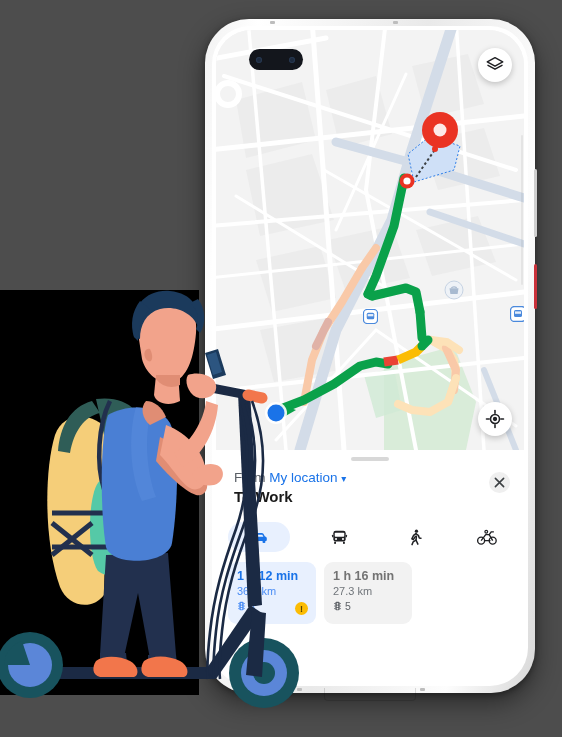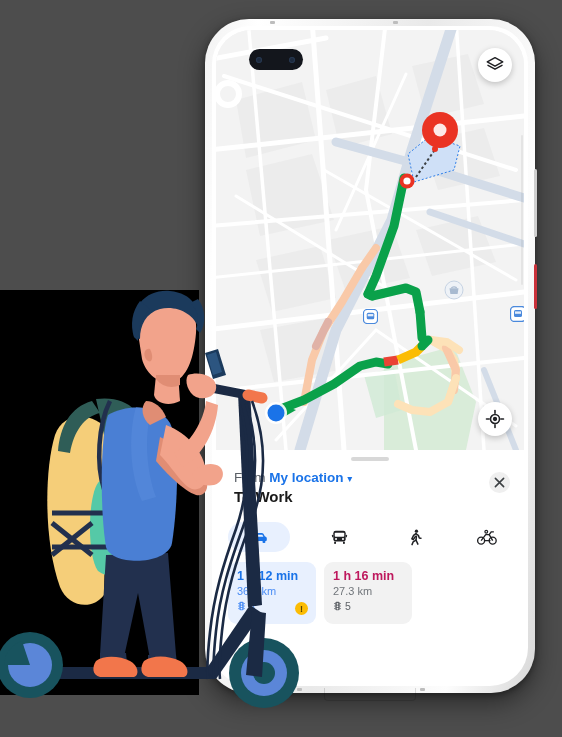--- a/index.html
+++ b/index.html
@@ -60,42 +60,42 @@
   }
   
   #sheet{
     position:absolute;left:0;top:420px;width:308px;height:232px;background:#fff;z-index:50;
   }
   #grabber{
     position:absolute;left:50%;transform:translateX(-50%);top:7px;
     width:38px;height:4px;border-radius:2px;background:#d8d8d8;
   }
   #from-row{position:absolute;left:18px;top:20px;font-size:13.5px;color:#5a5f66;}
-  #from-row .val{color:#1a73e8;font-weight:bold;}
+  #from-row .val{color:#1a73e8;font-weight:normal;}
   #from-row .caret{color:#1a73e8;font-size:10px;}
   #to-row{position:absolute;left:18px;top:38px;font-size:15px;font-weight:bold;color:#1a1a1a;}
   #close-btn{
     position:absolute;right:14px;top:22px;width:21px;height:21px;border-radius:50%;
     background:#efefef;display:flex;align-items:center;justify-content:center;
   }
   
   #modes{position:absolute;left:10px;top:72px;width:288px;height:34px;}
   .mode{
     position:absolute;top:0;width:62px;height:30px;border-radius:15px;
     display:flex;align-items:center;justify-content:center;
   }
   .mode.active{background:#e8f0fe;}
   
   #cards{position:absolute;left:12px;top:112px;display:flex;gap:8px;}
   .rcard{
     width:88px;height:62px;border-radius:9px;background:#f2f2f2;
     padding:7px 0 0 9px;box-sizing:border-box;position:relative;
   }
   .rcard.sel{background:#e8f0fe;}
-  .rc-time{font-size:12.5px;font-weight:bold;color:#be185d;line-height:15px;}
+  .rc-time{font-size:12.5px;font-weight:bold;color:#737373;line-height:15px;}
   .rcard.sel .rc-time{color:#1a73e8;}
   .rc-dist{font-size:11px;color:#70757a;line-height:15px;}
   .rcard.sel .rc-dist{color:#4b8df5;}
   .rc-lights{font-size:10.5px;color:#5f6368;line-height:14px;display:flex;align-items:center;gap:3px;}
   .rcard.sel .rc-lights{color:#4b8df5;}
   .warn-badge{
     position:absolute;right:8px;bottom:9px;width:13px;height:13px;border-radius:50%;
     background:#fbbc04;display:flex;align-items:center;justify-content:center;
     font-size:9px;font-weight:bold;color:#5a4300;
   }

